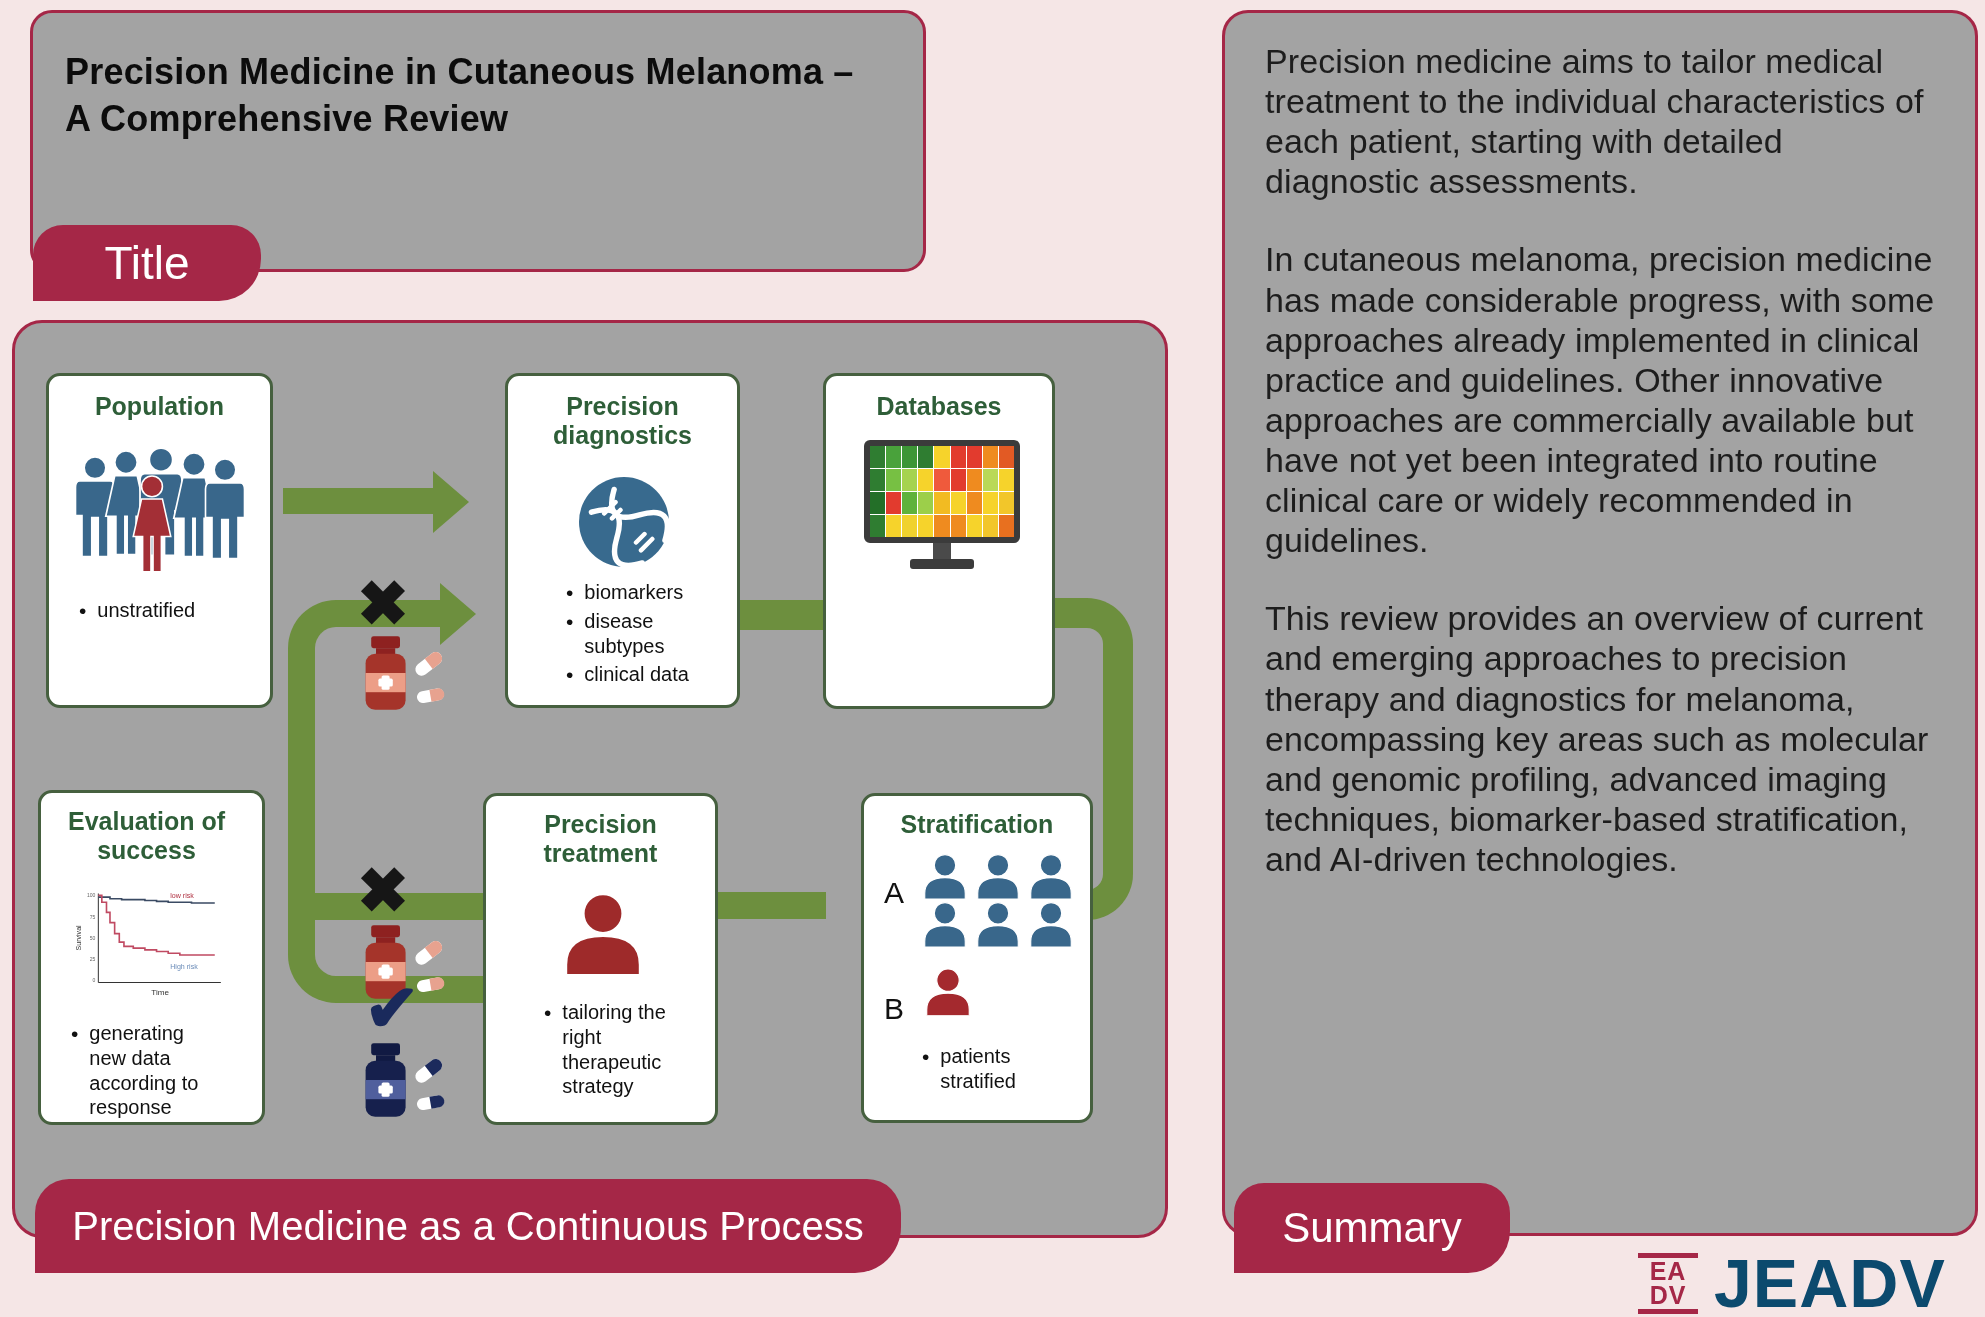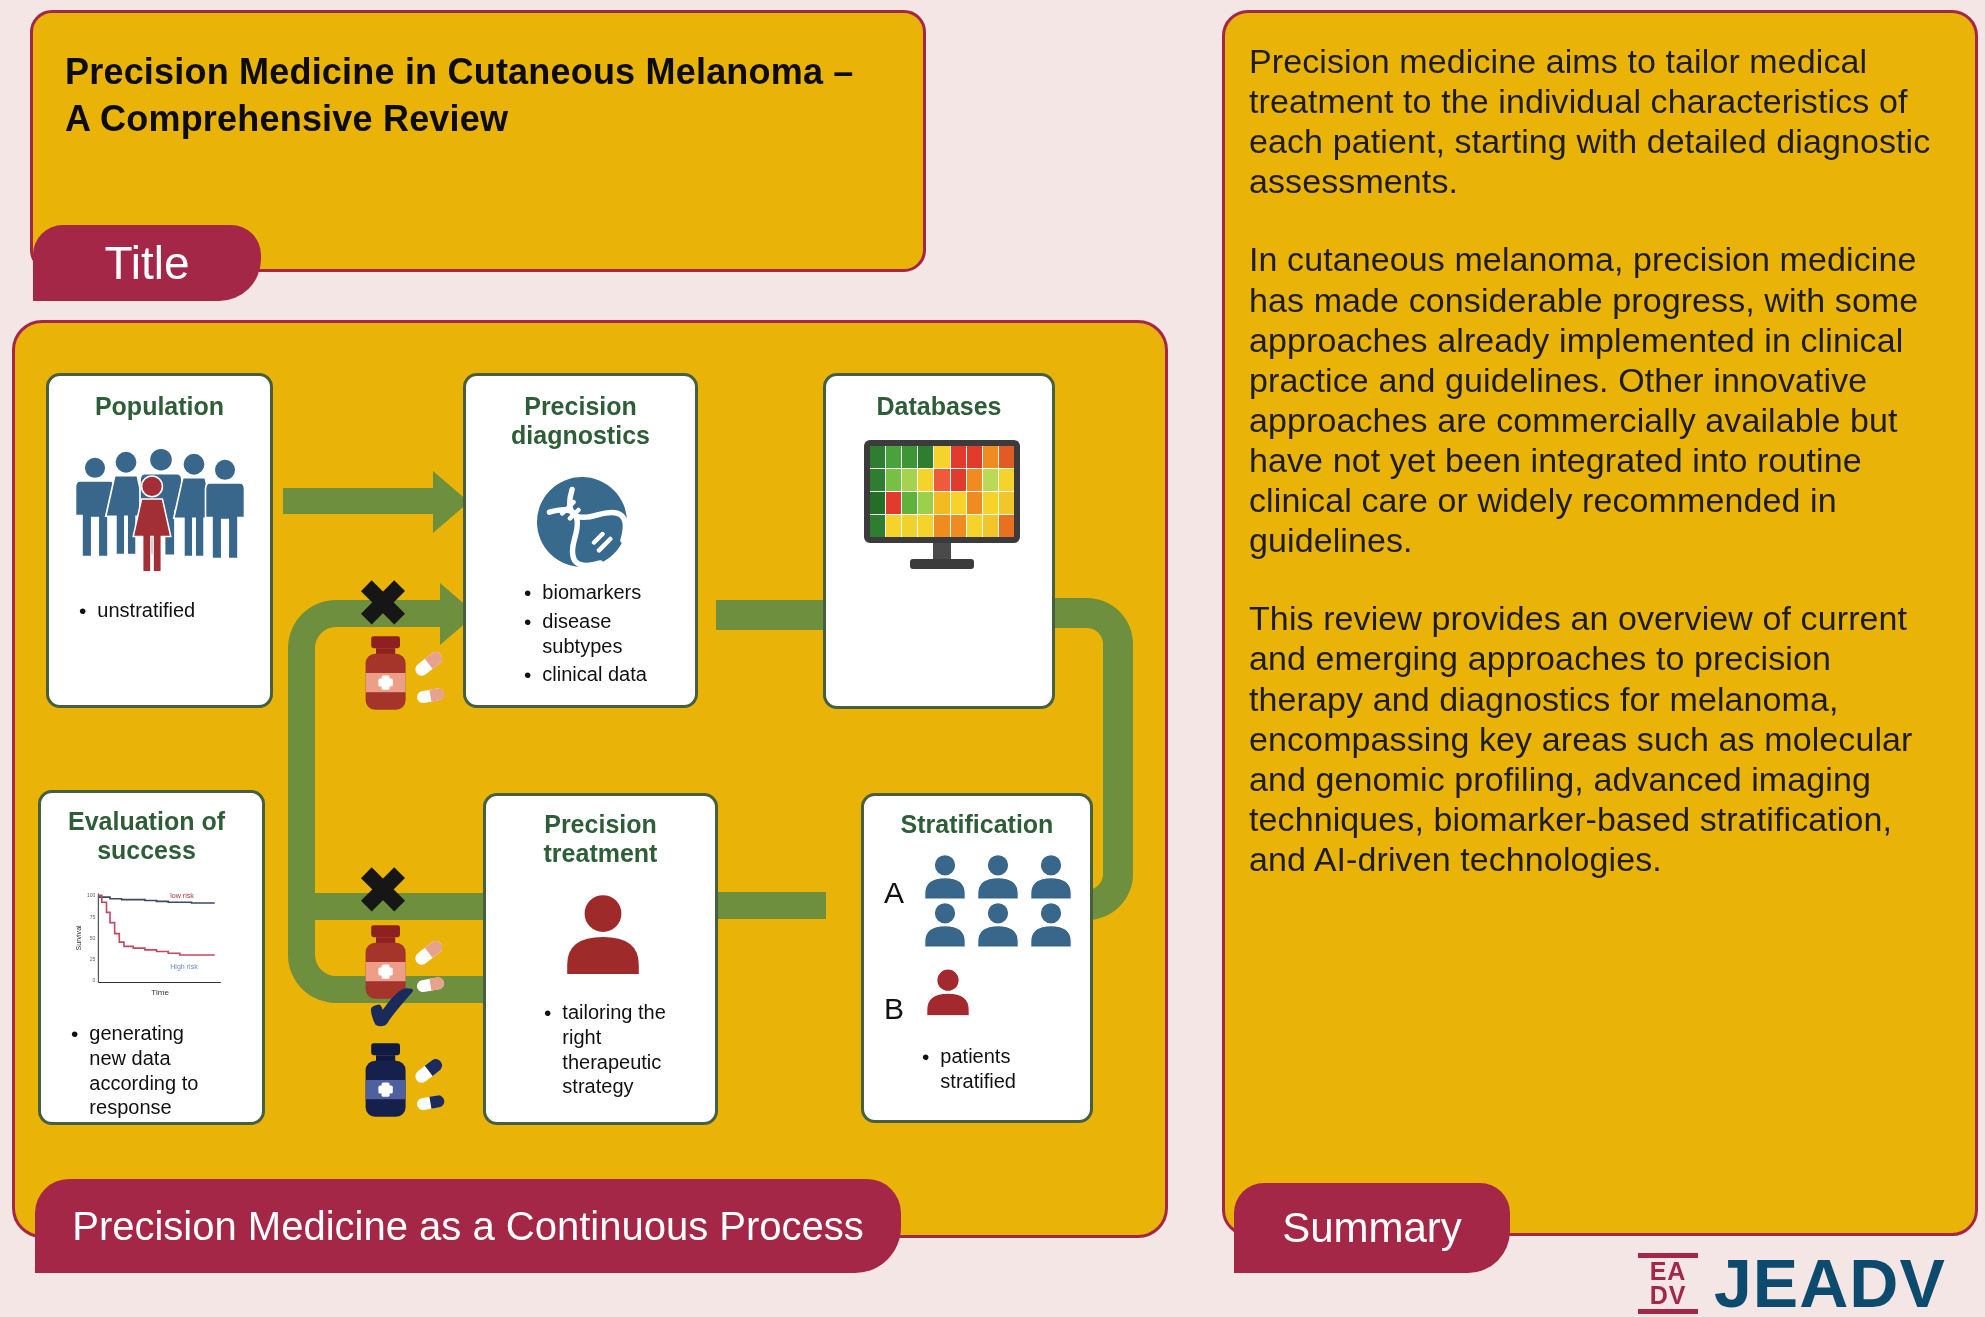--- a/index.html
+++ b/index.html
@@ -3,40 +3,40 @@
 <meta charset="utf-8">
 <style>
   html,body{margin:0;padding:0;}
   body{
     width:1985px;height:1317px;position:relative;
     background:#f5e6e6;
     font-family:"Liberation Sans", sans-serif;
     overflow:hidden;
   }
   .panel{
-    position:absolute;background:#eab308;
+    position:absolute;background:#a3a3a3;
     border:3px solid #a52747;border-radius:26px;
   }
   .badge{
     position:absolute;background:#a52747;color:#ffffff;
     display:flex;align-items:center;justify-content:center;
     border-radius:30px 30px 42px 0;
     z-index:5;
   }
   #title-panel{left:30px;top:10px;width:890px;height:256px;border-radius:22px;}
   #main-title{
     margin:0;padding:36px 0 0 32px;font-size:36px;font-weight:bold;color:#0c0c0c;
     line-height:1.3;white-space:pre-line;letter-spacing:.2px;
   }
   #title-badge{left:33px;top:225px;width:228px;height:76px;font-size:46px;}
   #diagram-panel{left:12px;top:320px;width:1150px;height:912px;border-radius:30px;}
   #caption-badge{left:35px;top:1179px;width:866px;height:94px;font-size:40px;border-radius:34px 34px 46px 0;}
   #summary-panel{left:1222px;top:10px;width:750px;height:1220px;}
   #summary-badge{left:1234px;top:1183px;width:276px;height:90px;font-size:42px;}
-  #summary-text{padding:28px 34px 0 24px;}
+  #summary-text{padding:28px 34px 0 40px;}
   #summary-text p{
     margin:0 0 38px 0;font-size:34px;line-height:1.18;color:#1d1d1d;letter-spacing:.1px;
   }
   
   .gbox{
     position:absolute;background:#fff;border:3px solid #46603f;border-radius:14px;
     box-sizing:border-box;
   }
   .gbox h3{
     margin:0;text-align:center;color:#2e5e38;font-size:25px;font-weight:bold;line-height:1.15;
@@ -191,21 +191,21 @@
     <use href="#fig-m" x="66" y="6" width="56" height="136" style="color:#39678b"></use>
     <use href="#fig-f" x="100" y="14" width="54" height="126" style="color:#39678b"></use>
     <use href="#fig-m" x="132" y="22" width="52" height="118" style="color:#39678b"></use>
     <use href="#fig-f" x="60" y="40" width="50" height="112" style="color:#a32f36"></use>
   </svg>
   <ul class="blist abs" style="left:30px;top:222px;width:170px;">
     <li>unstratified</li>
   </ul>
 </div>
 
-<div class="gbox" style="left:463px;top:373px;width:235px;height:335px;">
+<div class="gbox" style="left:505px;top:373px;width:235px;height:335px;">
   <h3 class="abs" style="left:0;right:0;top:16px;">Precision diagnostics</h3>
   <svg class="abs" style="left:70px;top:100px;" width="92" height="92" viewBox="0 0 92 92">
     <circle cx="46" cy="46" r="45" fill="#386a8e"></circle>
     <g transform="rotate(-45 46 46)" stroke="#fff" fill="none" stroke-linecap="round">
       <path d="M30 16 C52 28 52 40 30 52 C8 64 8 76 30 88" stroke-width="5.5"></path>
       <path d="M62 16 C40 28 40 40 62 52 C84 64 84 76 62 88" stroke-width="5.5"></path>
       <path d="M38 26 L54 26 M40 35 L52 35 M40 69 L52 69 M38 78 L54 78" stroke-width="4.5"></path>
     </g>
   </svg>
   <ul class="blist abs" style="left:58px;top:204px;width:150px;">

